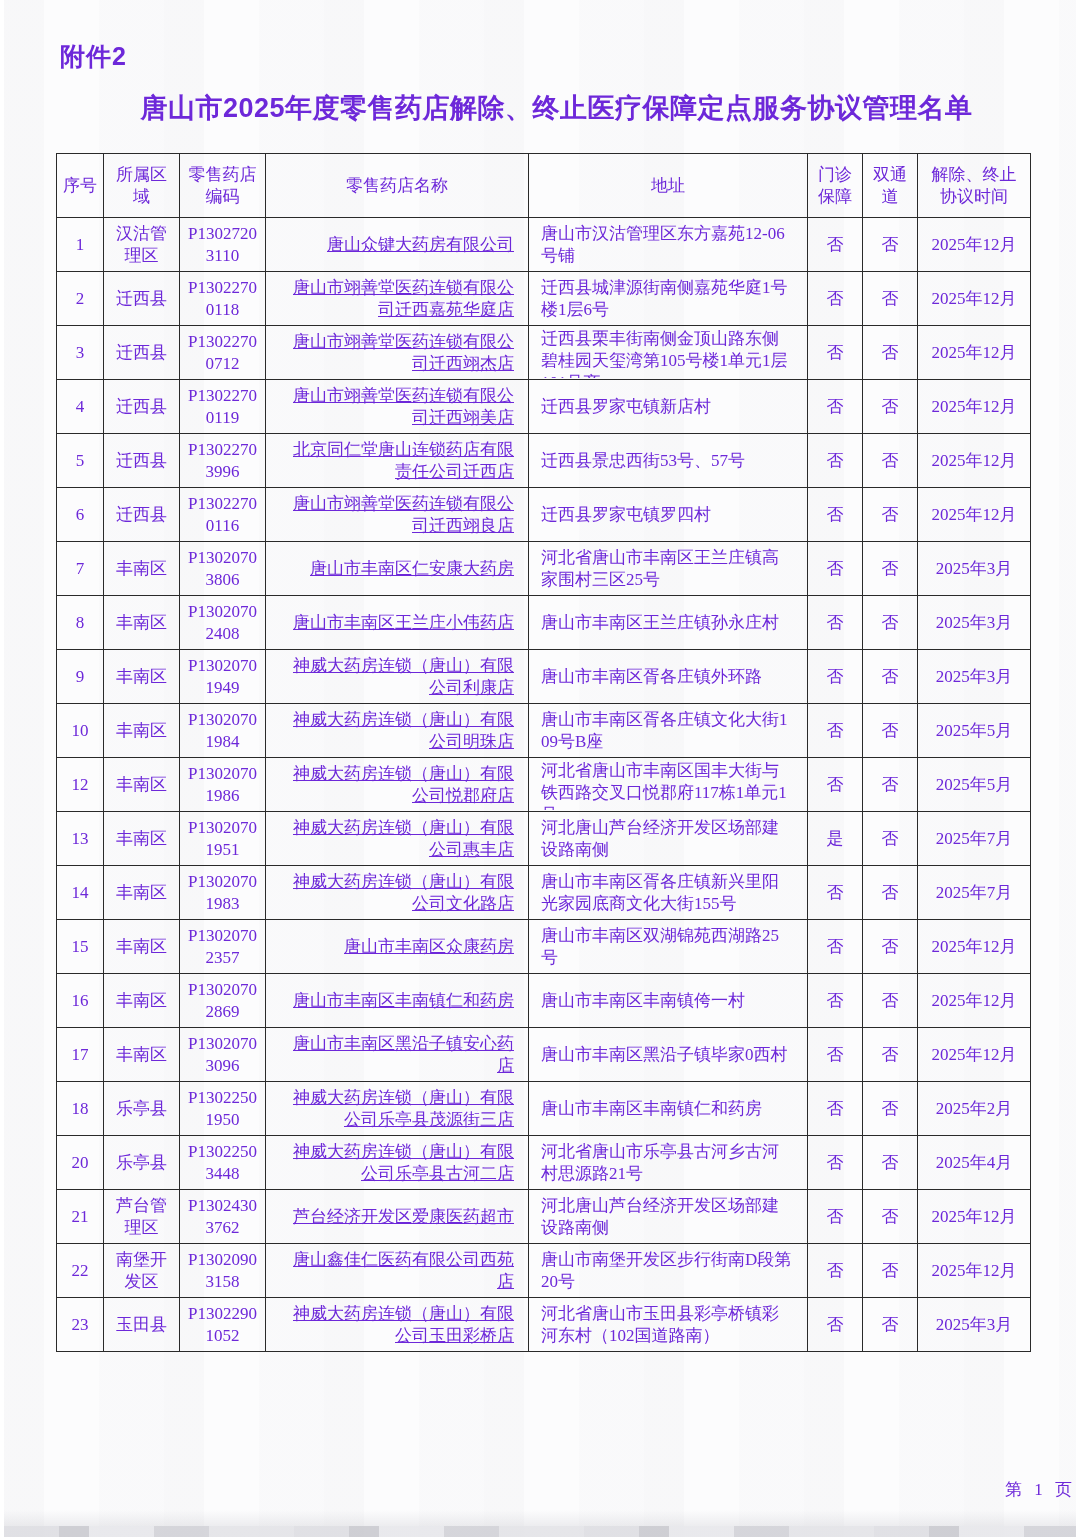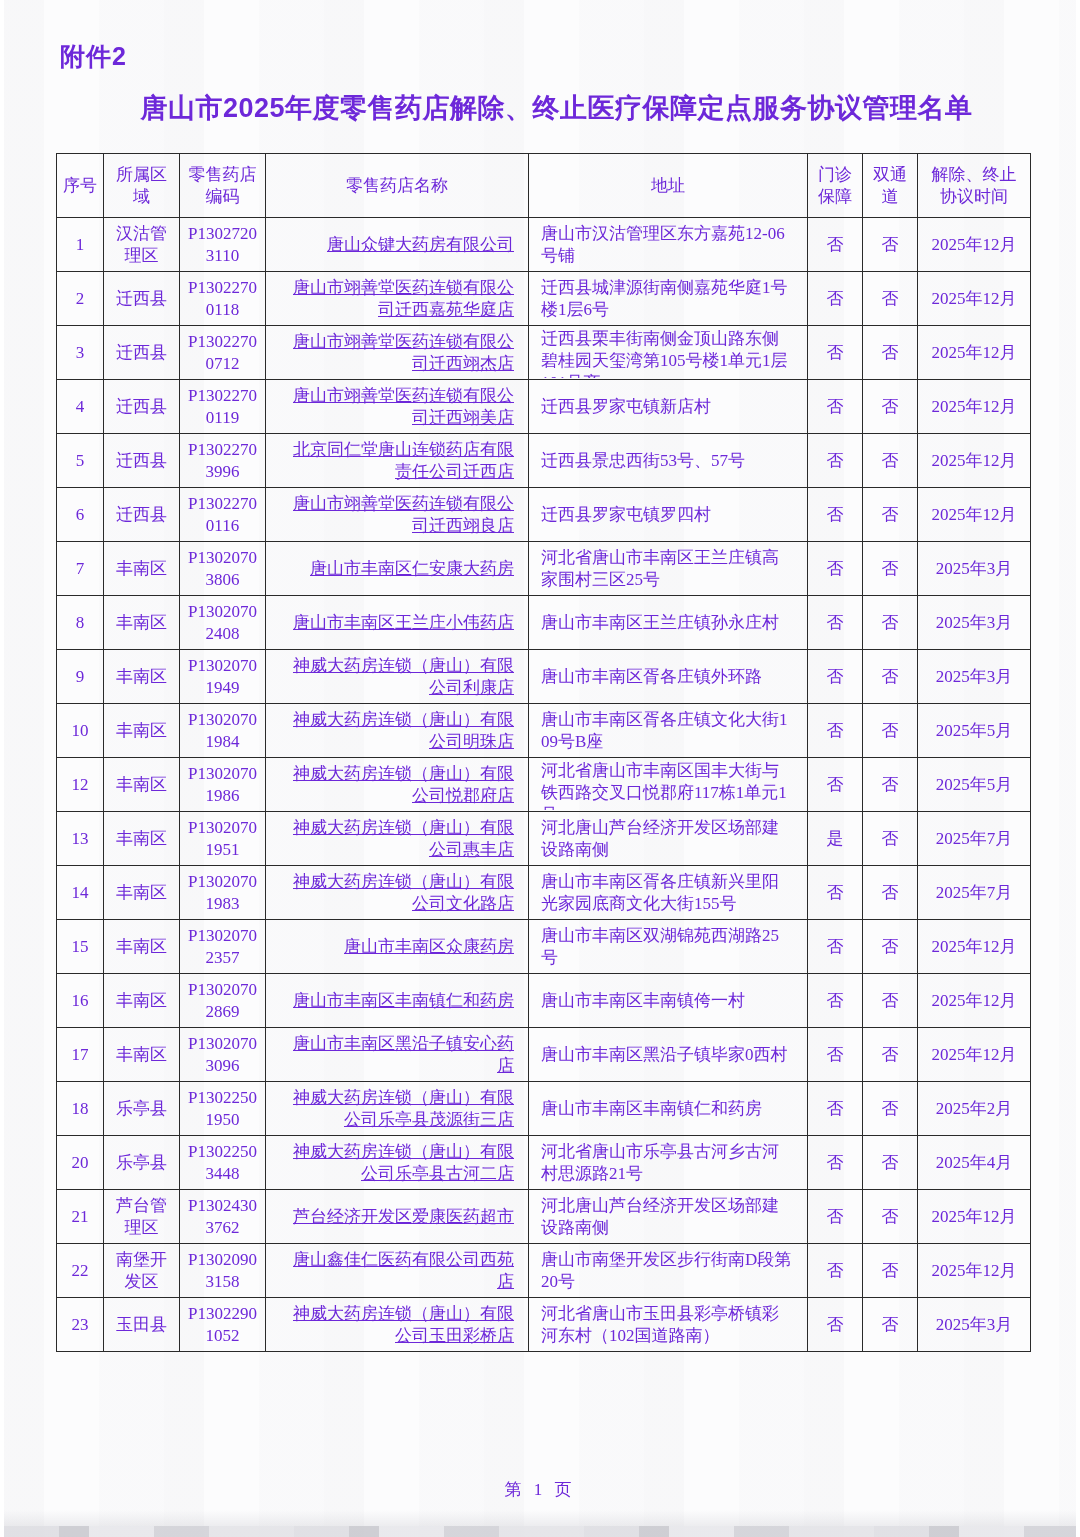--- a/index.html
+++ b/index.html
@@ -79,21 +79,21 @@
   .col-dual       { width: 54px; }
   .col-time       { width: 112px; }
   td.col-name .cellwrap    { text-align: right; padding: 0 14px; text-decoration: underline; }
   td.col-address .cellwrap { text-align: left; padding: 0 12px; }
   td.col-region .cellwrap  { padding: 0 5px; }
   td.col-code .cellwrap    { padding: 0 5px; }
   td.col-time .cellwrap    { padding: 0 6px; white-space: nowrap; }
   .page-footer {
     position: absolute;
     left: 0; right: 0; top: 1478px;
-    text-align: center;
+    text-align: right;
     font-size: 17px;
     letter-spacing: 4px;
   }
   
   .scan-edge {
     position: absolute;
     left: 0; bottom: 0;
     width: 100%; height: 11px;
     background: repeating-linear-gradient(90deg,
       #dcdce1 0 55px, #c7c7cd 55px 85px,

